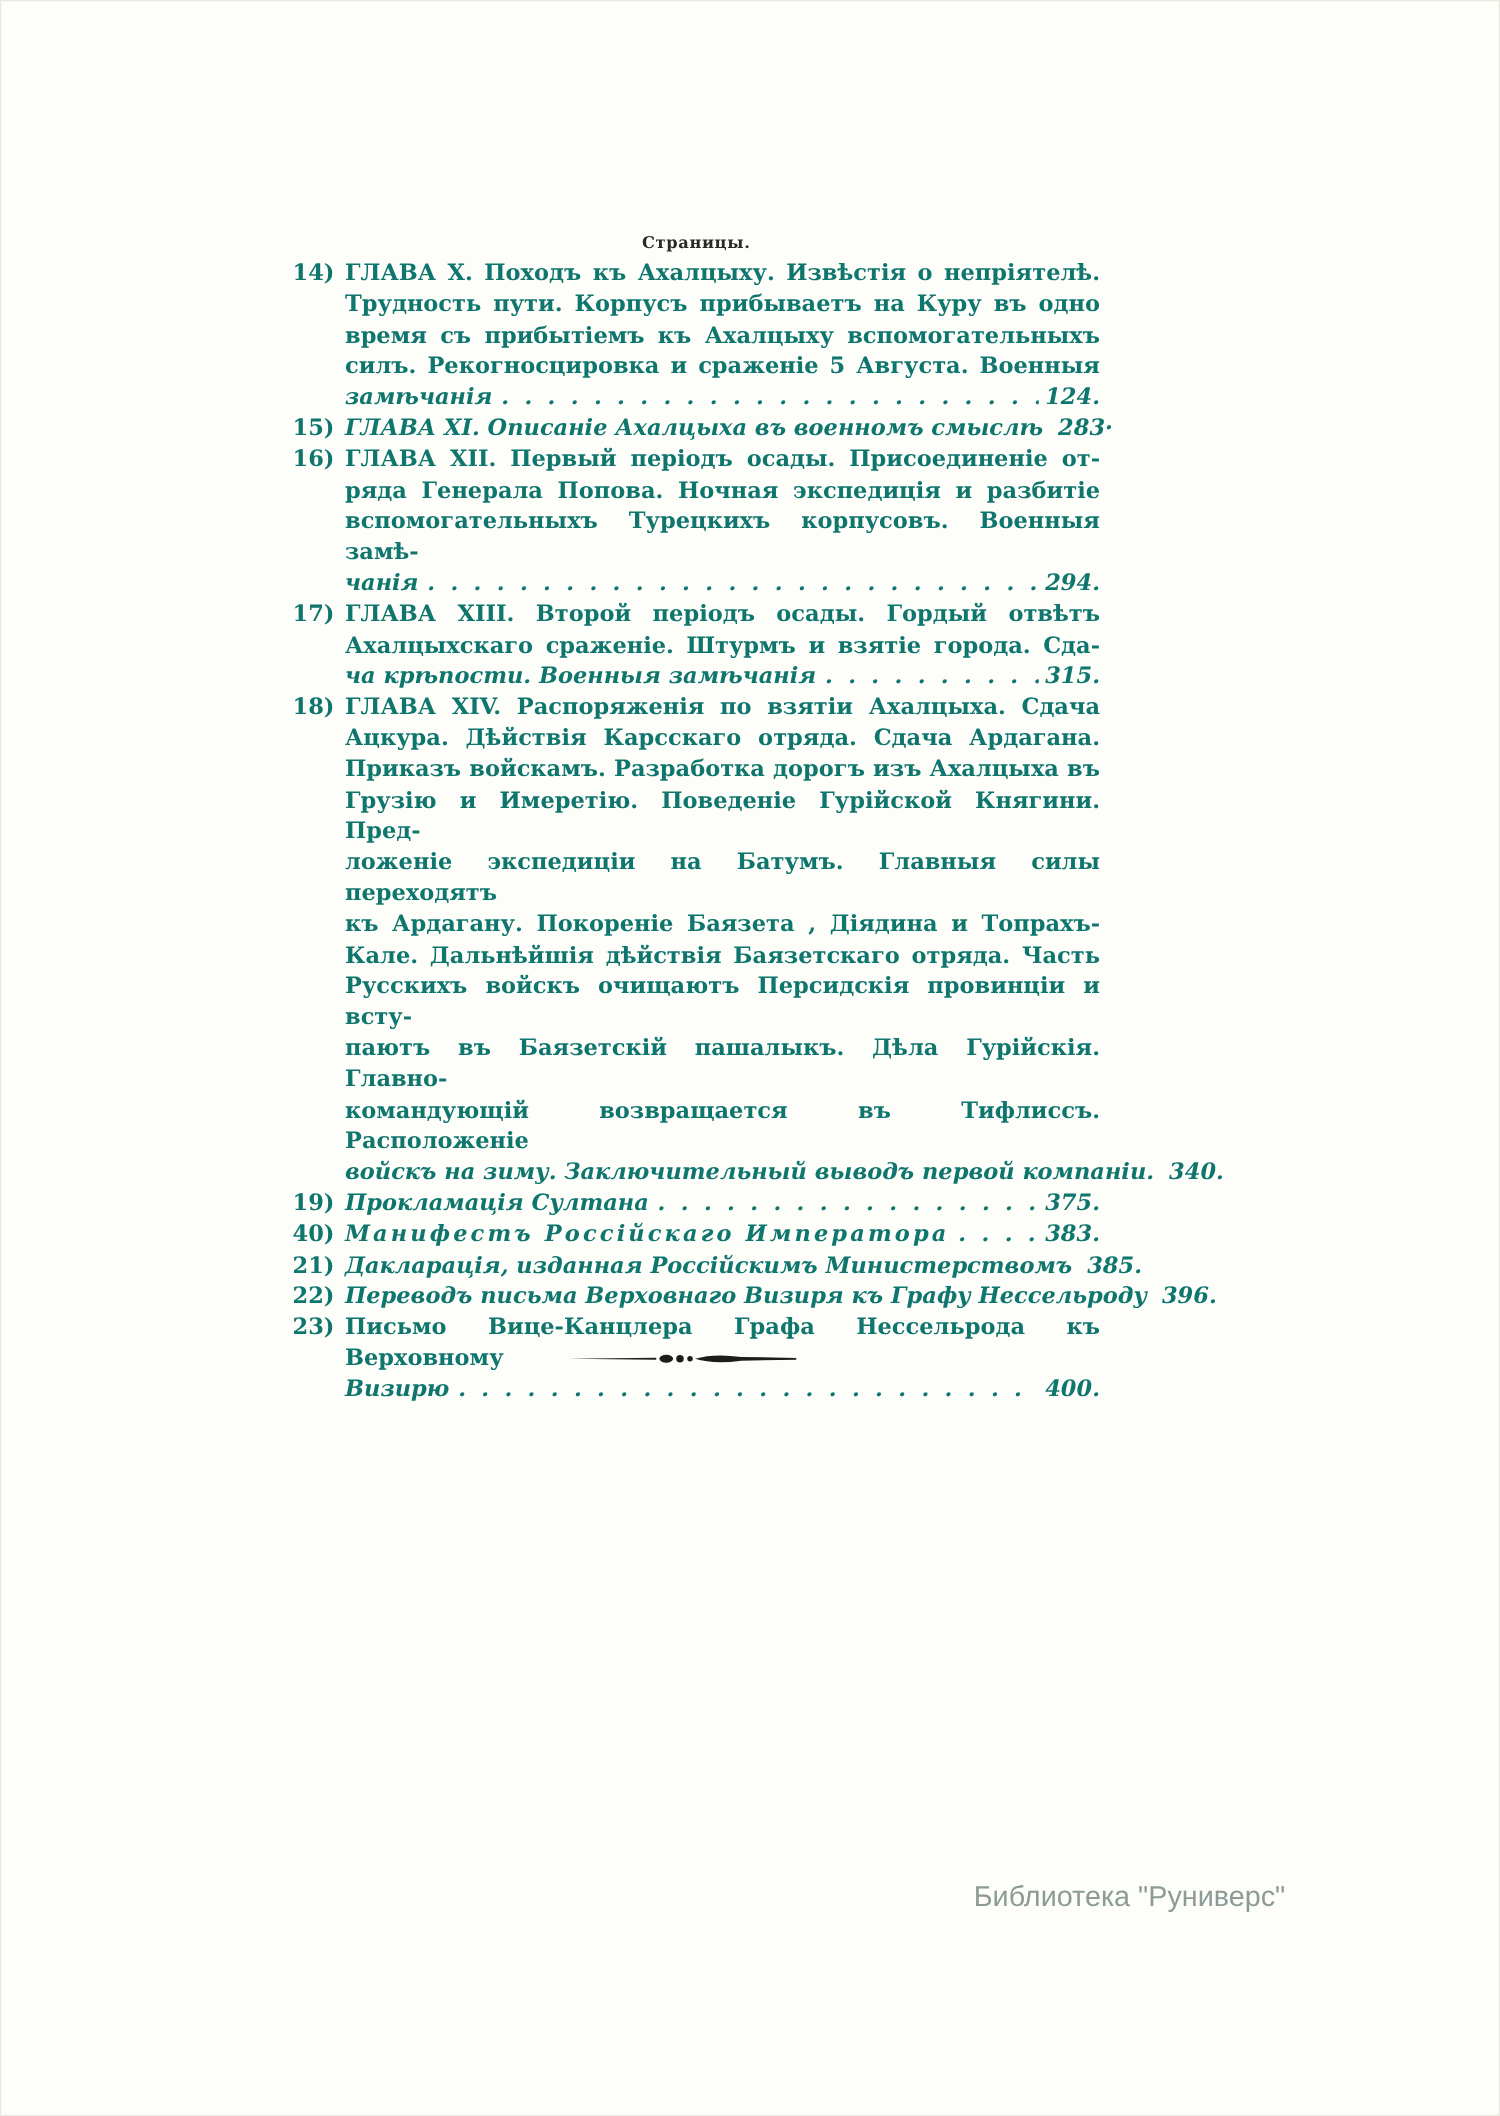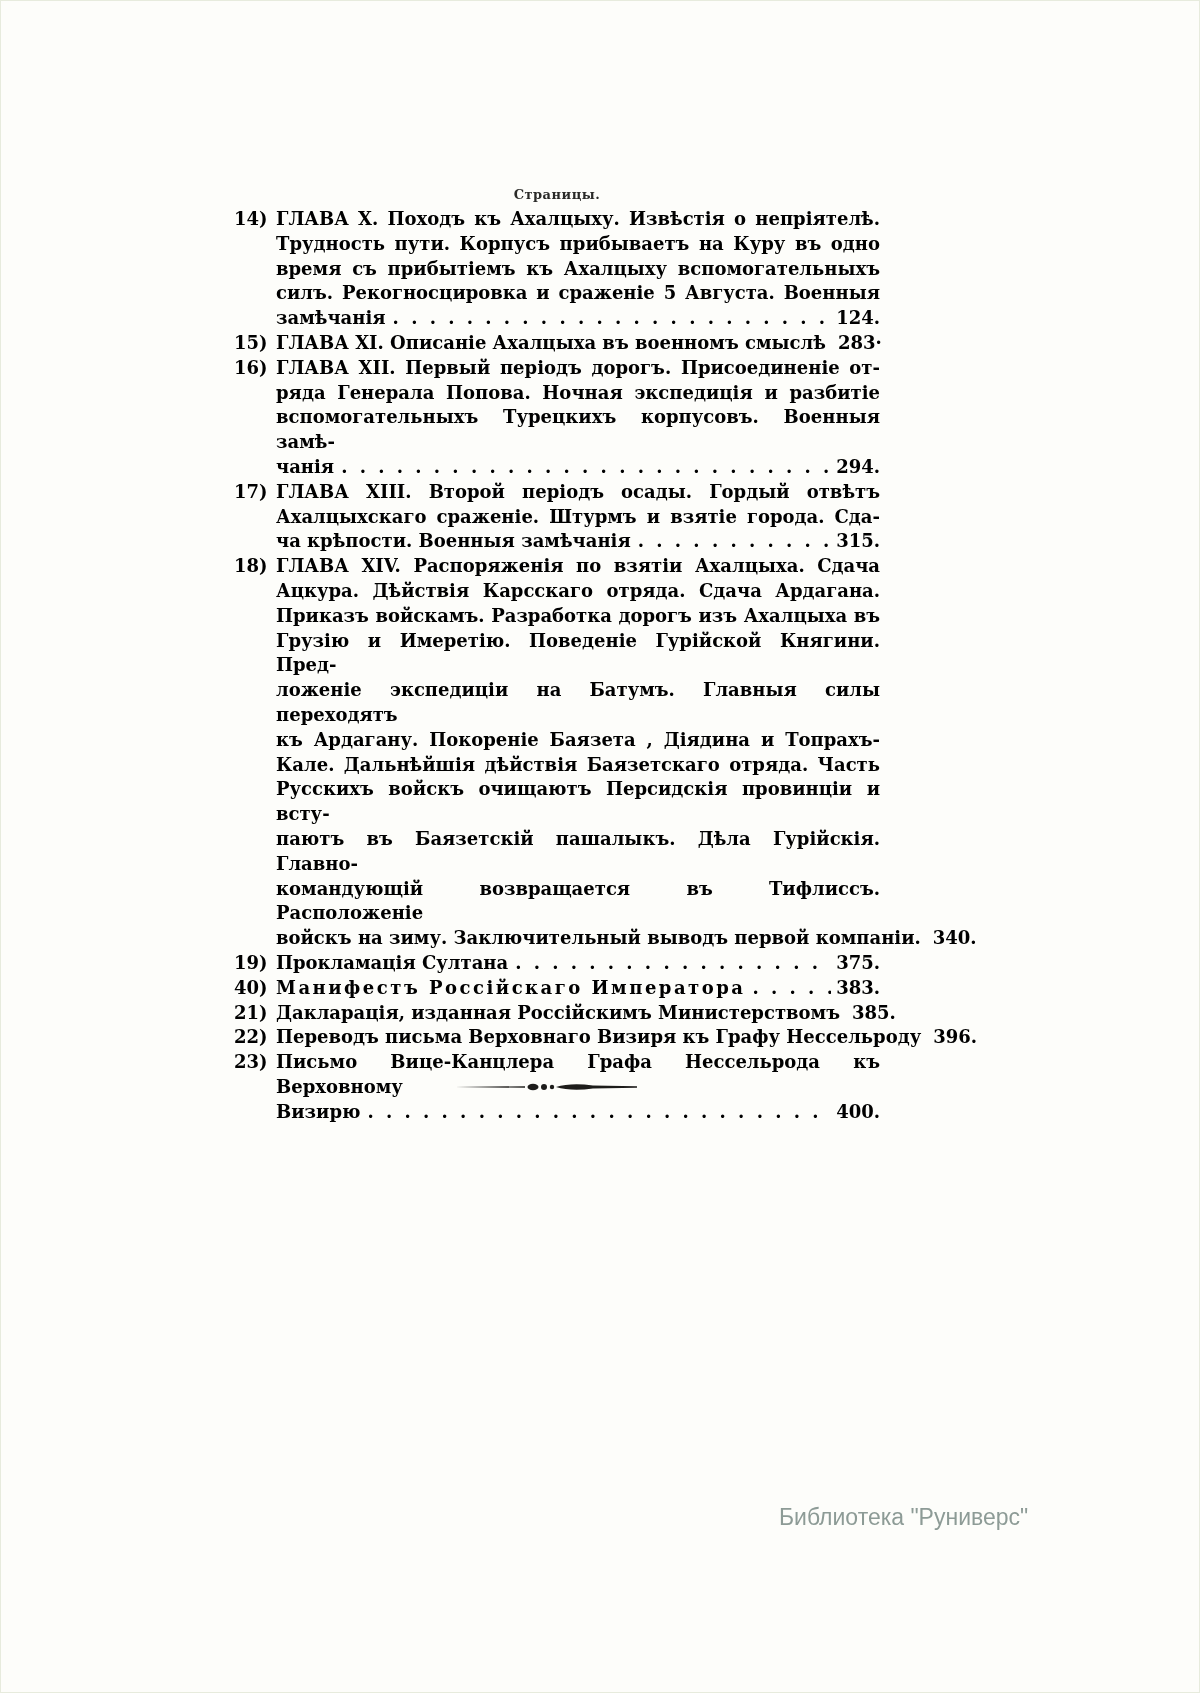--- a/index.html
+++ b/index.html
@@ -18,40 +18,41 @@
   .pages-label {
     position:absolute;
     top:186px; left:233px; width:646px;
     text-align:center;
     font-size:13px; font-weight:bold; color:#2a2a28;
     letter-spacing:0.5px;
   }
   .content {
     position:absolute;
     top:206px; left:233px; width:646px;
-    color:#000000;
+    color:#0f766e;
     font-weight:bold;
     font-size:18px;
     line-height:24.8px;
   }
   .entry { display:flex; }
   .num {
     flex:0 0 42px;
     white-space:nowrap;
   }
   .body { flex:1 1 auto; min-width:0; }
   .line {
     text-align:justify;
     text-align-last:justify;
   }
   .line.last {
     display:flex;
     align-items:center;
     text-align:left;
     text-align-last:auto;
+    font-style:italic;
   }
   .line.last .txt { flex:0 0 auto; white-space:nowrap; }
   .line.last .txt.spaced { letter-spacing:2.5px; }
   .leader {
     flex:1 1 auto;
     overflow:hidden;
     white-space:nowrap;
     margin:0 5px 0 7px;
     letter-spacing:3px;
   }
@@ -97,21 +98,21 @@
           <div class="line last">
             <span class="txt">ГЛАВА XI. Описаніе Ахалцыха въ военномъ смыслѣ</span>
             <span class="leader">. . . . . . . . . . . . . . . . . . . . . . . . . . . . . . . . . . . . . . . . . . . . . . . . . . . . . . . . . . . . . . . . . . . . . . . . . . . . . . . .</span>
             <span class="pg">283·</span>
           </div>
         </div>
   </div>
       <div class="entry">
     <span class="num">16)</span>
     <div class="body">
-          <div class="line">ГЛАВА XII. Первый періодъ дорогъ. Присоединеніе от-</div>
+          <div class="line">ГЛАВА XII. Первый періодъ осады. Присоединеніе от-</div>
           <div class="line">ряда Генерала Попова. Ночная экспедиція и разбитіе</div>
           <div class="line">вспомогательныхъ Турецкихъ корпусовъ. Военныя замѣ-</div>
           <div class="line last">
             <span class="txt">чанія</span>
             <span class="leader">. . . . . . . . . . . . . . . . . . . . . . . . . . . . . . . . . . . . . . . . . . . . . . . . . . . . . . . . . . . . . . . . . . . . . . . . . . . . . . . .</span>
             <span class="pg">294.</span>
           </div>
         </div>
   </div>
       <div class="entry">

